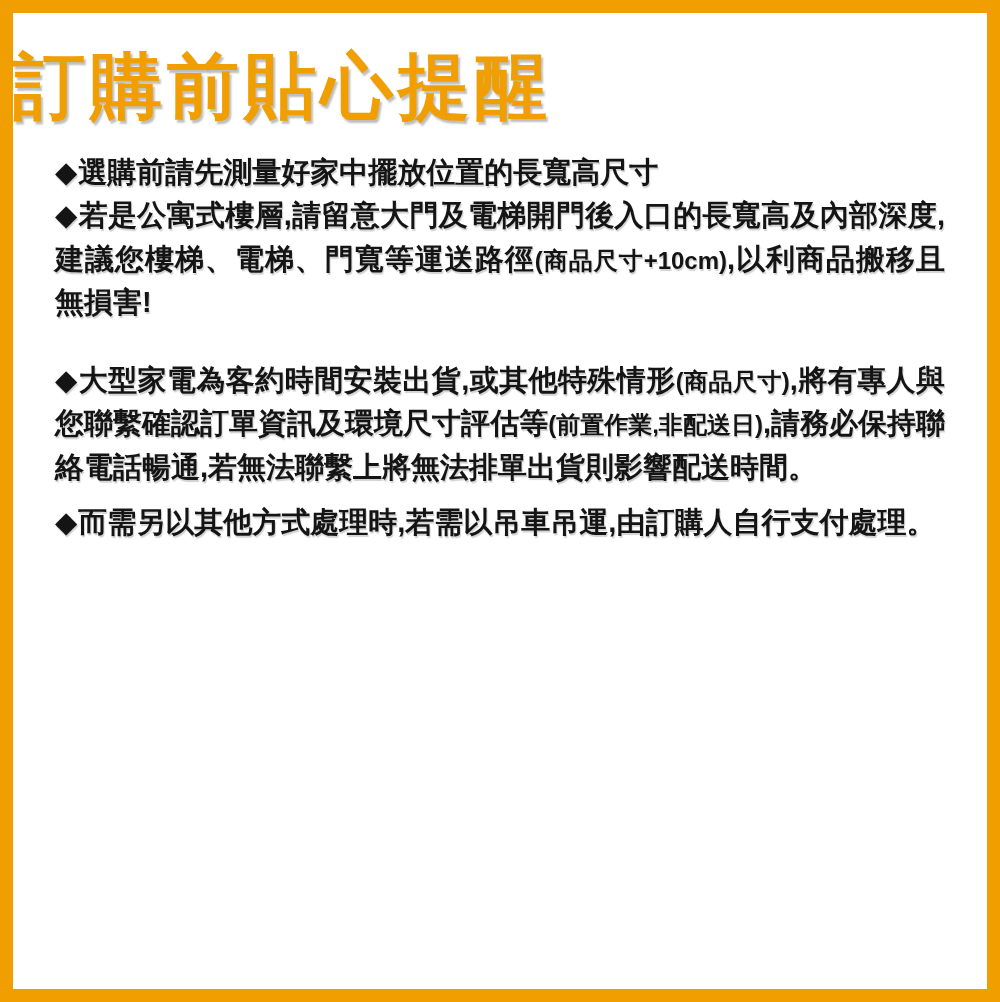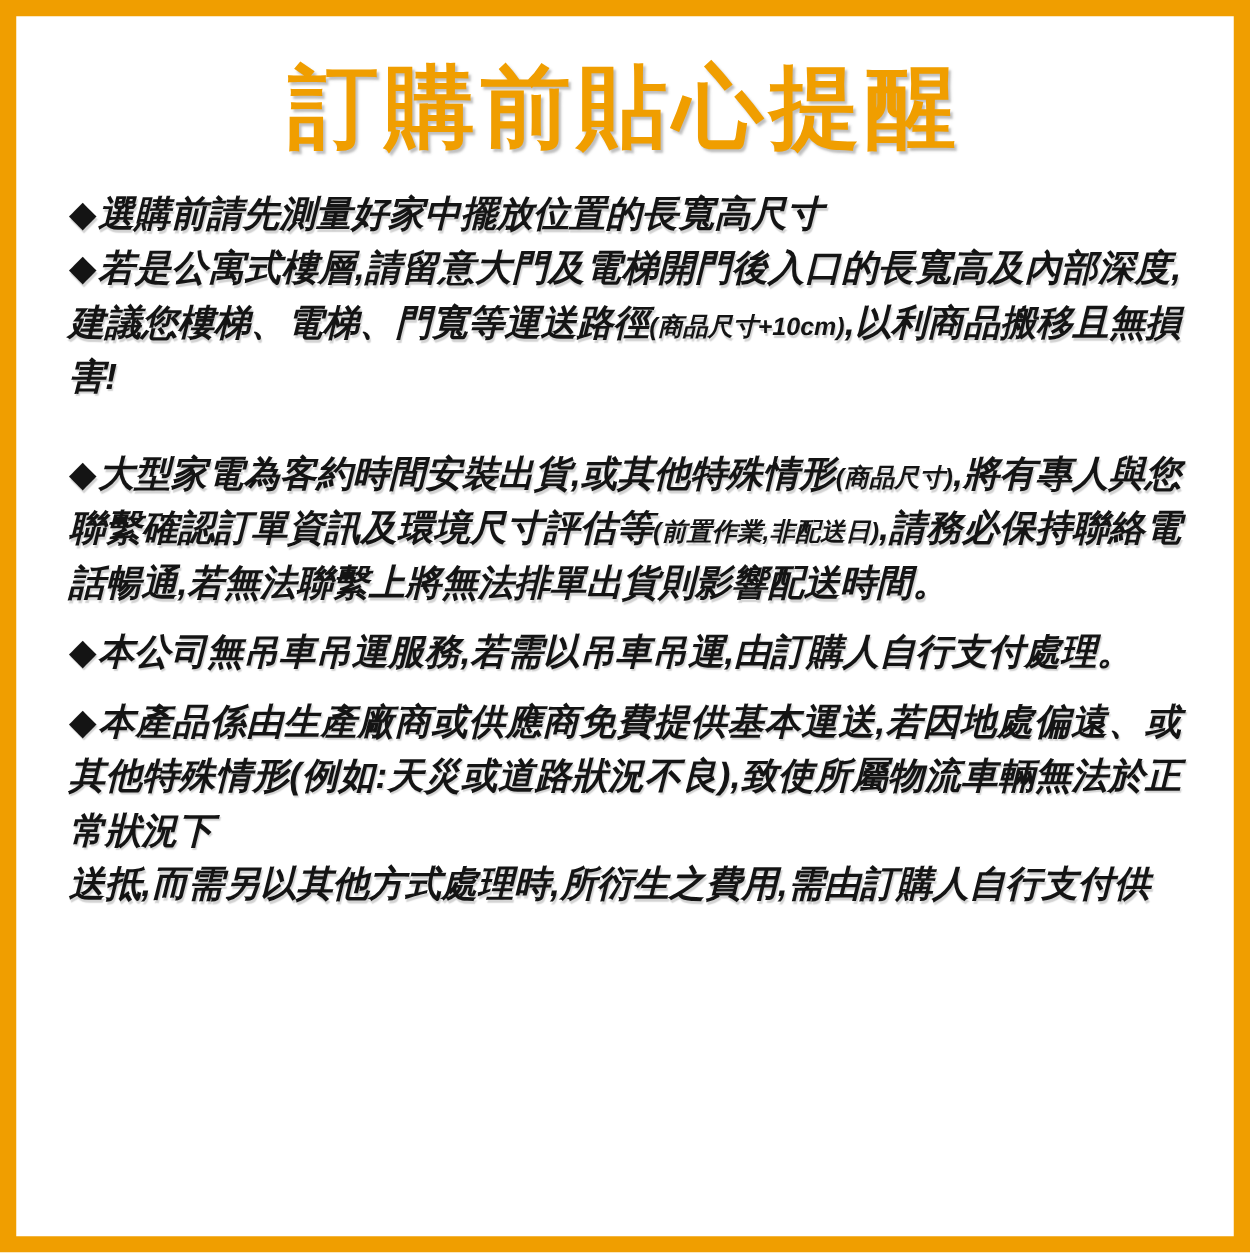--- a/index.html
+++ b/index.html
@@ -12,56 +12,53 @@
     width: 1000px;
     height: 1002px;
     box-sizing: border-box;
     border: 13px solid #F09E00;
     background: #ffffff;
     overflow: hidden;
     font-family: "Liberation Sans", "DejaVu Sans", sans-serif;
   }
   .title {
     margin: 36px 0 26px 0;
-    text-align: center;
     font-size: 72px;
     line-height: 1.05;
     font-weight: 900;
     letter-spacing: 5px;
     color: #F09E00;
     text-shadow: 2px 3px 2px rgba(110,110,110,0.45);
   }
   .notices {
     padding: 0 42px 0 42px;
     color: #141414;
     font-size: 29px;
     font-weight: 700;
     line-height: 1.5;
     text-align: justify;
     text-shadow: 1px 2px 1px rgba(0,0,0,0.18);
-    font-style: italic;
   }
   .notice {
     margin: 0 0 12px 0;
   }
   .notice:nth-of-type(1) { margin-bottom: 0; }
   .notice:nth-of-type(2) { margin-bottom: 34px; }
   .notice:nth-of-type(5) { margin-bottom: 20px; }
   .bullet {
     margin-right: 1px;
   }
   .seg-small {
-    font-size: 20px;
+    font-size: 24px;
   }
 </style>
 </head>
 <body>
 
 <div class="page">
   <h1 class="title">訂購前貼心提醒</h1>
   <div class="notices">
       <p class="notice"><span class="bullet">◆</span><span class="seg-normal">選購前請先測量好家中擺放位置的長寬高尺寸</span></p>
       <p class="notice"><span class="bullet">◆</span><span class="seg-normal">若是公寓式樓層,請留意大門及電梯開門後入口的長寬高及內部深度,建議您樓梯、電梯、門寬等運送路徑</span><span class="seg-small">(商品尺寸+10cm)</span><span class="seg-normal">,以利商品搬移且無損害!</span></p>
       <p class="notice"><span class="bullet">◆</span><span class="seg-normal">大型家電為客約時間安裝出貨,或其他特殊情形</span><span class="seg-small">(商品尺寸)</span><span class="seg-normal">,將有專人與您聯繫確認訂單資訊及環境尺寸評估等</span><span class="seg-small">(前置作業,非配送日)</span><span class="seg-normal">,請務必保持聯絡電話暢通,若無法聯繫上將無法排單出貨則影響配送時間。</span></p>
-      <p class="notice"><span class="bullet">◆</span><span class="seg-normal">本公司無吊車吊運服務,若需以吊車吊運,由訂購人自行支付處理。</span></p>
-      <p class="notice"><span class="bullet">◆</span><span class="seg-normal">本產品係由生產廠商或供應商免費提供基本運送,若因地處偏遠、或其他特殊情形(例如:天災或道路狀況不良),致使所屬物流車輛無法於正常狀況下</span><br><span class="seg-normal">送抵,而需另以其他方式處理時,所衍生之費用,需由訂購人自行支付供</span></p>
+      <p class="notice"><span class="bullet">◆</span><span class="seg-normal">而需另以其他方式處理時,若需以吊車吊運,由訂購人自行支付處理。</span></p>
     </div>
 </div>
 
 </body></html>

